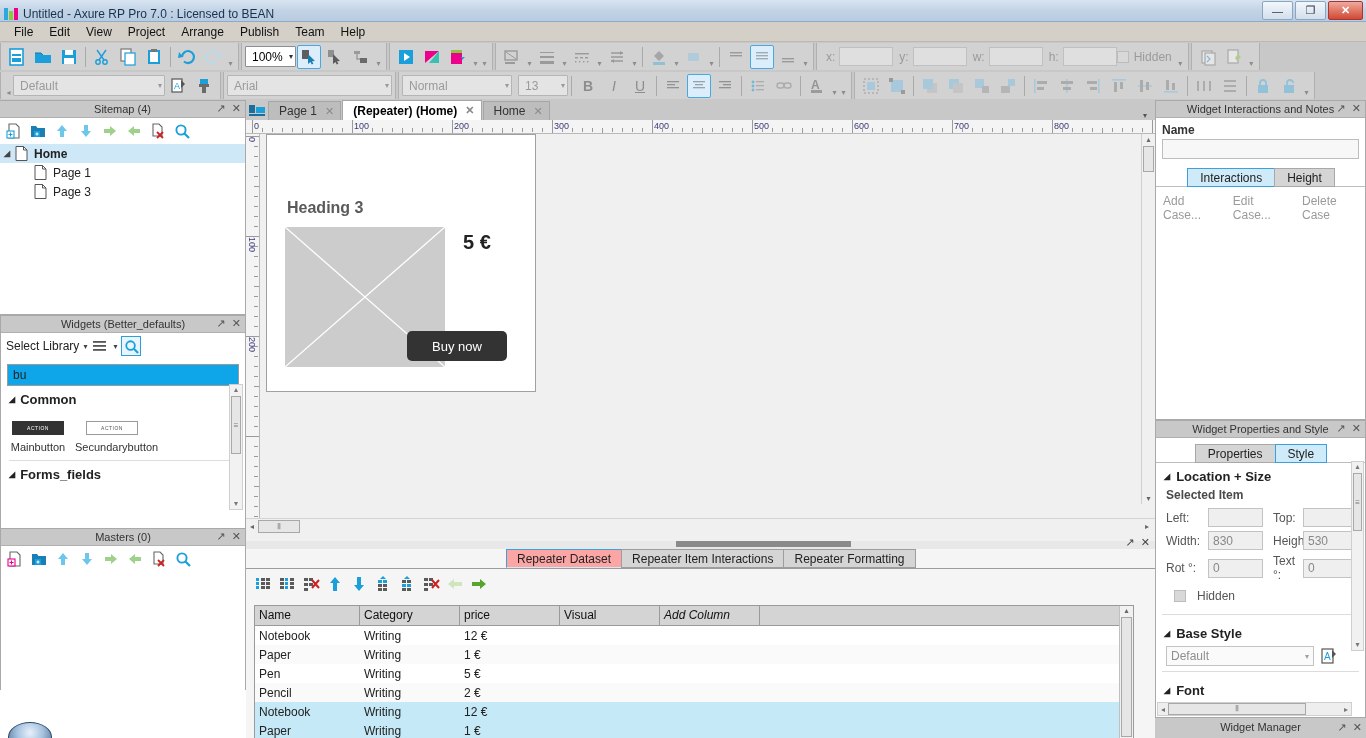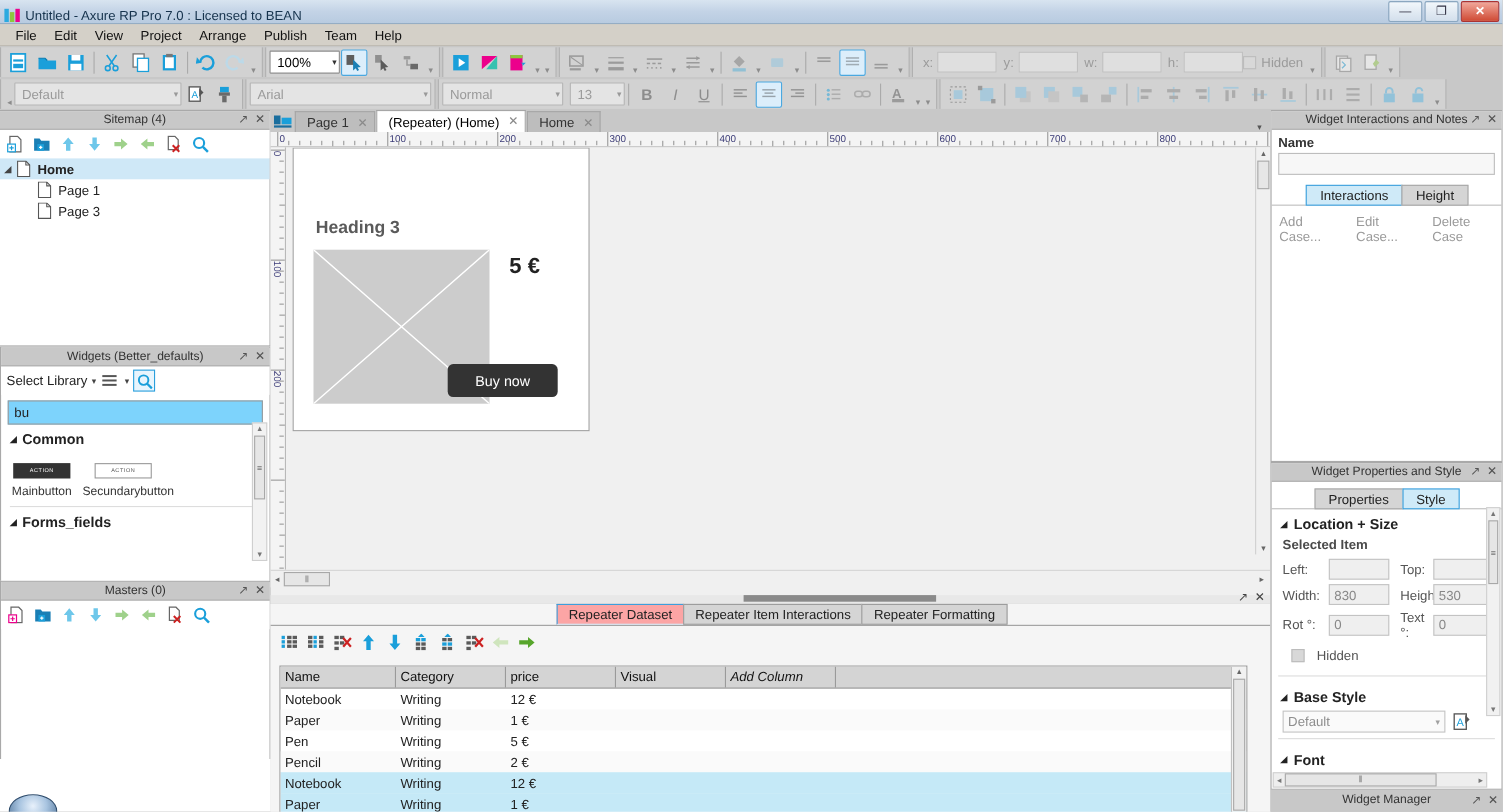--- a/index.html
+++ b/index.html
@@ -83,41 +83,41 @@
 
   
   #sitemap { left:0; top:100px; width:246px; height:215px; border-left:none; }
   .tree-row { height:19px; display:flex; align-items:center; padding-left:4px; font-size:12px; }
   .tree-row.sel { background:#cfe8f7; font-weight:bold; }
   .tri { width:11px; color:#444; font-size:8px; }
   .pg-icon{ width:14px; height:16px; margin-right:5px; }
 
   
   #widgets { left:0; top:315px; width:246px; height:215px; }
-  .wsearch { margin:5px 6px 0 6px; height:22px; border:1px solid #9a9a9a; background:#7dd3fc;
+  .wsearch { margin:5px 6px 0 6px; height:22px; border:1px solid #9a9a9a; background:#0ea5e9;
              display:flex; align-items:center; padding:0 5px; font-size:12px; }
   .wsection { font-weight:bold; font-size:13px; display:flex; align-items:center; gap:5px; padding:6px 0 2px 8px;}
   .wgrid{ display:flex; padding:6px 0 0 0; }
   .wcell{ width:74px; text-align:center; font-size:11px; color:#333; }
   .wcell .prev{ height:26px; display:flex; align-items:center; justify-content:center; }
   .btn-main{ width:52px;height:14px;background:#333;color:#fff;font-size:5px;display:flex;
              align-items:center;justify-content:center;letter-spacing:.5px;}
   .btn-sec{ width:52px;height:14px;background:#fff;border:1px solid #999;color:#555;font-size:5px;
             display:flex;align-items:center;justify-content:center;letter-spacing:.5px;}
   .wdivider{ height:1px; background:#ddd; margin:6px 8px 0 8px; }
 
   
   #masters { left:0; top:528px; width:246px; height:210px; }
 
   
   #center { position:absolute; left:246px; top:100px; width:909px; height:638px; background:#f0f0f0; }
   .tabstrip { height:20px; background:#c8c8c8; display:flex; align-items:flex-end; position:relative; }
   .tab { height:19px; display:flex; align-items:center; padding:0 6px 0 10px; font-size:12px;
          background:#bdbdbd; border:1px solid #a6a6a6; border-bottom:none; color:#333; margin-right:1px;}
-  .tab.active { background:#fff; font-weight:normal; color:#000; height:20px;}
+  .tab.active { background:#fff; font-weight:bold; color:#000; height:20px;}
   .tab .x { margin-left:8px; color:#8a8a8a; font-size:11px; }
   .tab-icon { width:22px; height:19px; display:flex; align-items:center; justify-content:center;
               background:#c8c8c8; }
   .ruler-h { position:absolute; left:0; top:20px; width:909px; height:14px; background:#f4f4f4;
              border-bottom:1px solid #b9b9b9; overflow:hidden; }
   .ruler-v { position:absolute; left:0; top:34px; width:14px; height:384px; background:#f4f4f4;
              border-right:1px solid #b9b9b9; overflow:hidden; }
   .rtick { position:absolute; background:#9a9a9a; }
   .rnum { position:absolute; font-size:9px; color:#3a3a77; font-family:"Liberation Sans",sans-serif; }
   .canvas { position:absolute; left:14px; top:34px; width:895px; height:384px; background:#f0f0f0; overflow:hidden;}
@@ -281,21 +281,21 @@
         <div class="tbtn">
           <svg width="18" height="18" viewBox="0 0 18 18">
               <path d="M14 9a6 6 0 1 0-2 4.5" stroke="#bcd9e8" stroke-width="2.2" fill="none"></path>
               <path d="M17 4l-4 5 5 1z" fill="#bcd9e8"></path>
             </svg>
         </div>
         <div class="expander">▾</div>
       </div>
 
       <div class="tgroup">
-        <div class="combo active" style="width:64px">
+        <div class="combo active" style="width:51px">
           <span>100%</span>
           <span class="caret">▾</span>
         </div>
         <div class="tbtn sel">
           <svg width="16" height="16" viewBox="0 0 16 16">
               <rect x="1" y="1" width="7" height="9" fill="#5e5e5e"></rect>
               <path d="M7 5l7 7-3 .3 1.4 2.4-1.6.9-1.4-2.5L7 15z" fill="#1a7fb5"></path>
             </svg>
         </div>
         <div class="tbtn">

